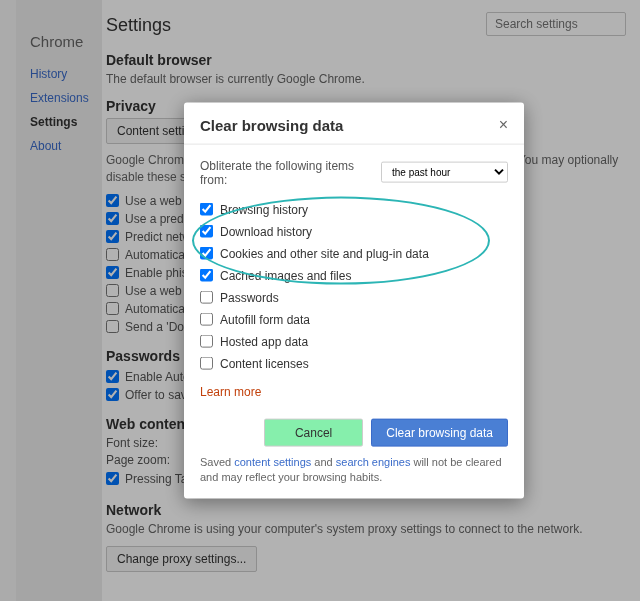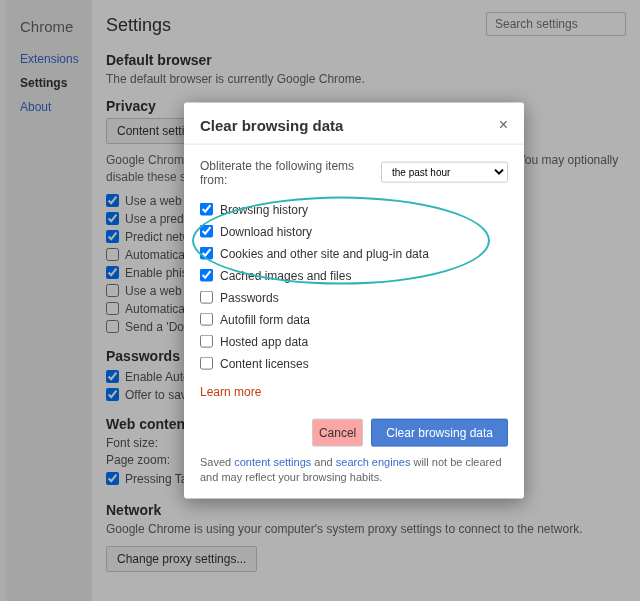--- a/index.html
+++ b/index.html
@@ -9,25 +9,25 @@
       color: #333;
       background: #f5f5f5;
       width: 640px;
       height: 601px;
       overflow: hidden;
     }
 
     
     .sidebar {
       position: fixed;
-      left: 6px; top: 0;
+      left: 16px; top: 0;
       width: 86px;
       height: 601px;
       background: #ededed;
-      padding: 10px 0;
+      padding: 25px 0;
     }
     .sidebar-title {
       font-size: 15px;
       color: #666;
       padding: 8px 14px 12px;
     }
     .sidebar-item {
       display: block;
       padding: 5px 14px;
       color: #3a6bc9;
@@ -191,23 +191,23 @@
       flex-direction: column;
       gap: 8px;
     }
     .modal-buttons {
       display: flex;
       justify-content: flex-end;
       gap: 8px;
     }
     .btn-cancel {
       border: 1px solid #ccc;
-      background: #fca5a5;
+      background: #86efac;
       border-radius: 2px;
-      padding: 6px 6px;
+      padding: 6px 30px;
       font-size: 12px;
       cursor: pointer;
       color: #333;
     }
     .btn-clear {
       border: 1px solid #3a6bc9;
       background: #4a7fd4;
       border-radius: 2px;
       padding: 6px 14px;
       font-size: 12px;
@@ -234,20 +234,21 @@
     .bg-row input[type=checkbox] { width: 13px; height: 13px; }
     .section-label { font-size: 14px; font-weight: bold; margin: 10px 0 4px; }
     .font-row { display: flex; align-items: center; gap: 6px; font-size: 12px; color: #555; margin-bottom: 3px; }
     .network-section { margin-top: 14px; }
   </style>
 </head>
 <body>
 
 <div class="sidebar">
   <div class="sidebar-title">Chrome</div>
+  <a class="sidebar-item">History</a>
   <a class="sidebar-item">Extensions</a>
   <a class="sidebar-item active">Settings</a>
   <a class="sidebar-item">About</a>
 </div>
 
 <div class="main">
   <h1 class="page-title">Settings</h1>
   <input class="search-box" type="text" placeholder="Search settings" style="">
 
   <div class="bg-section">

